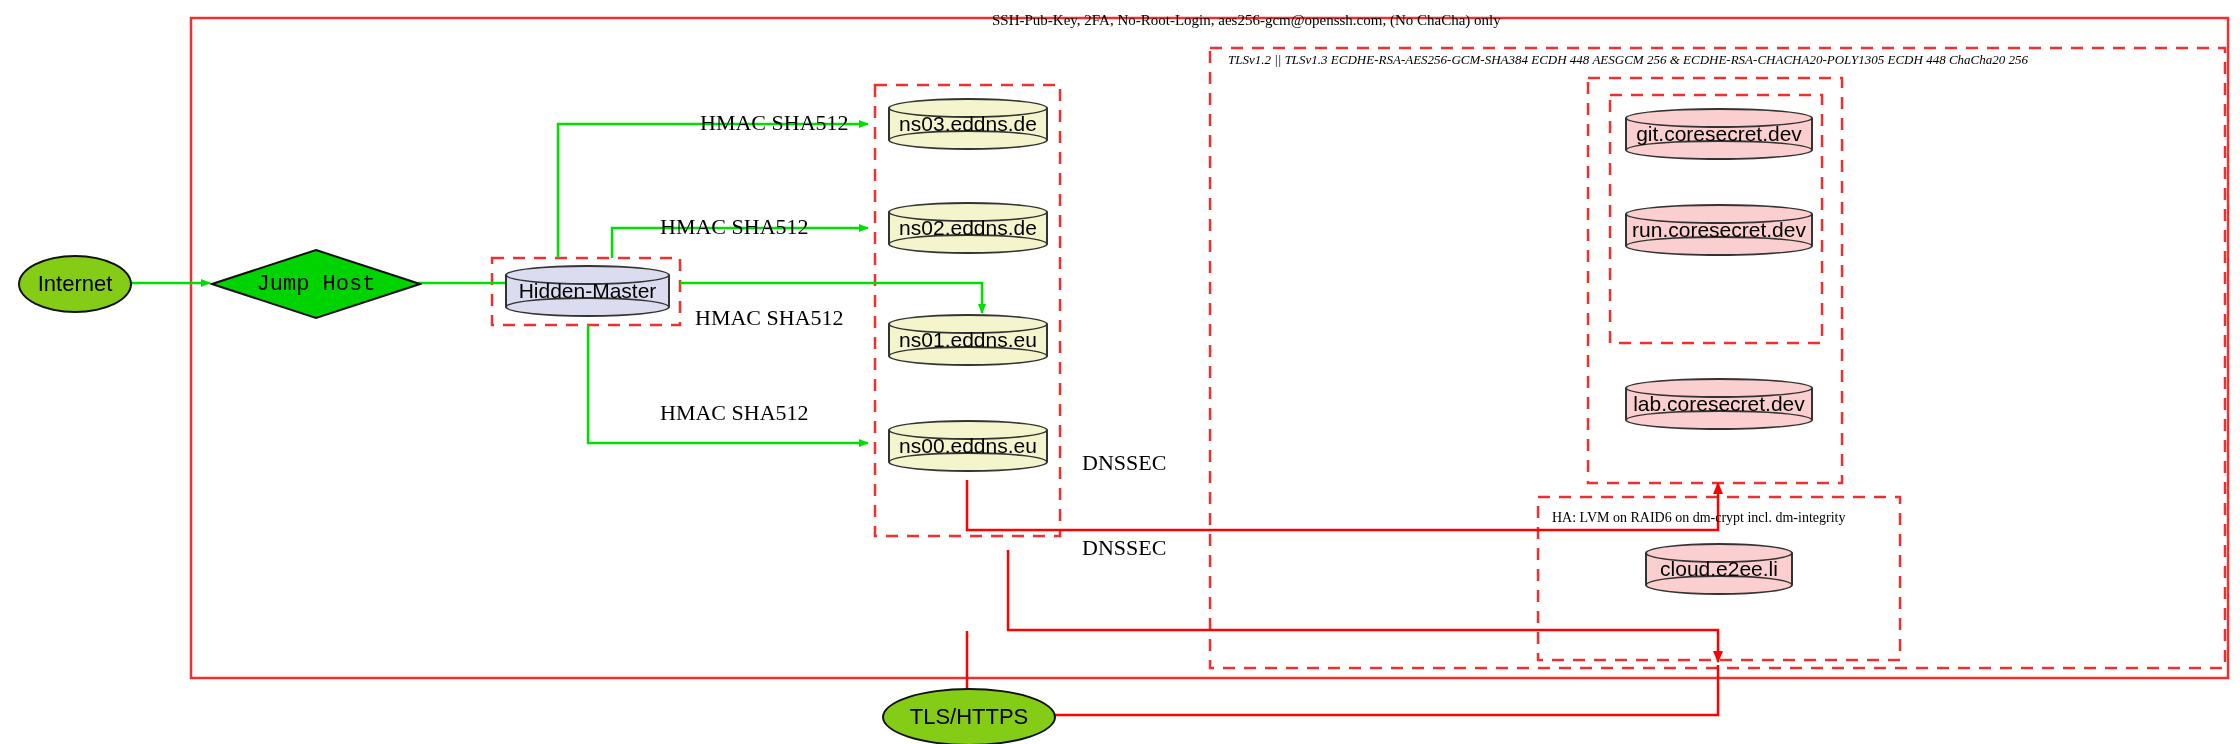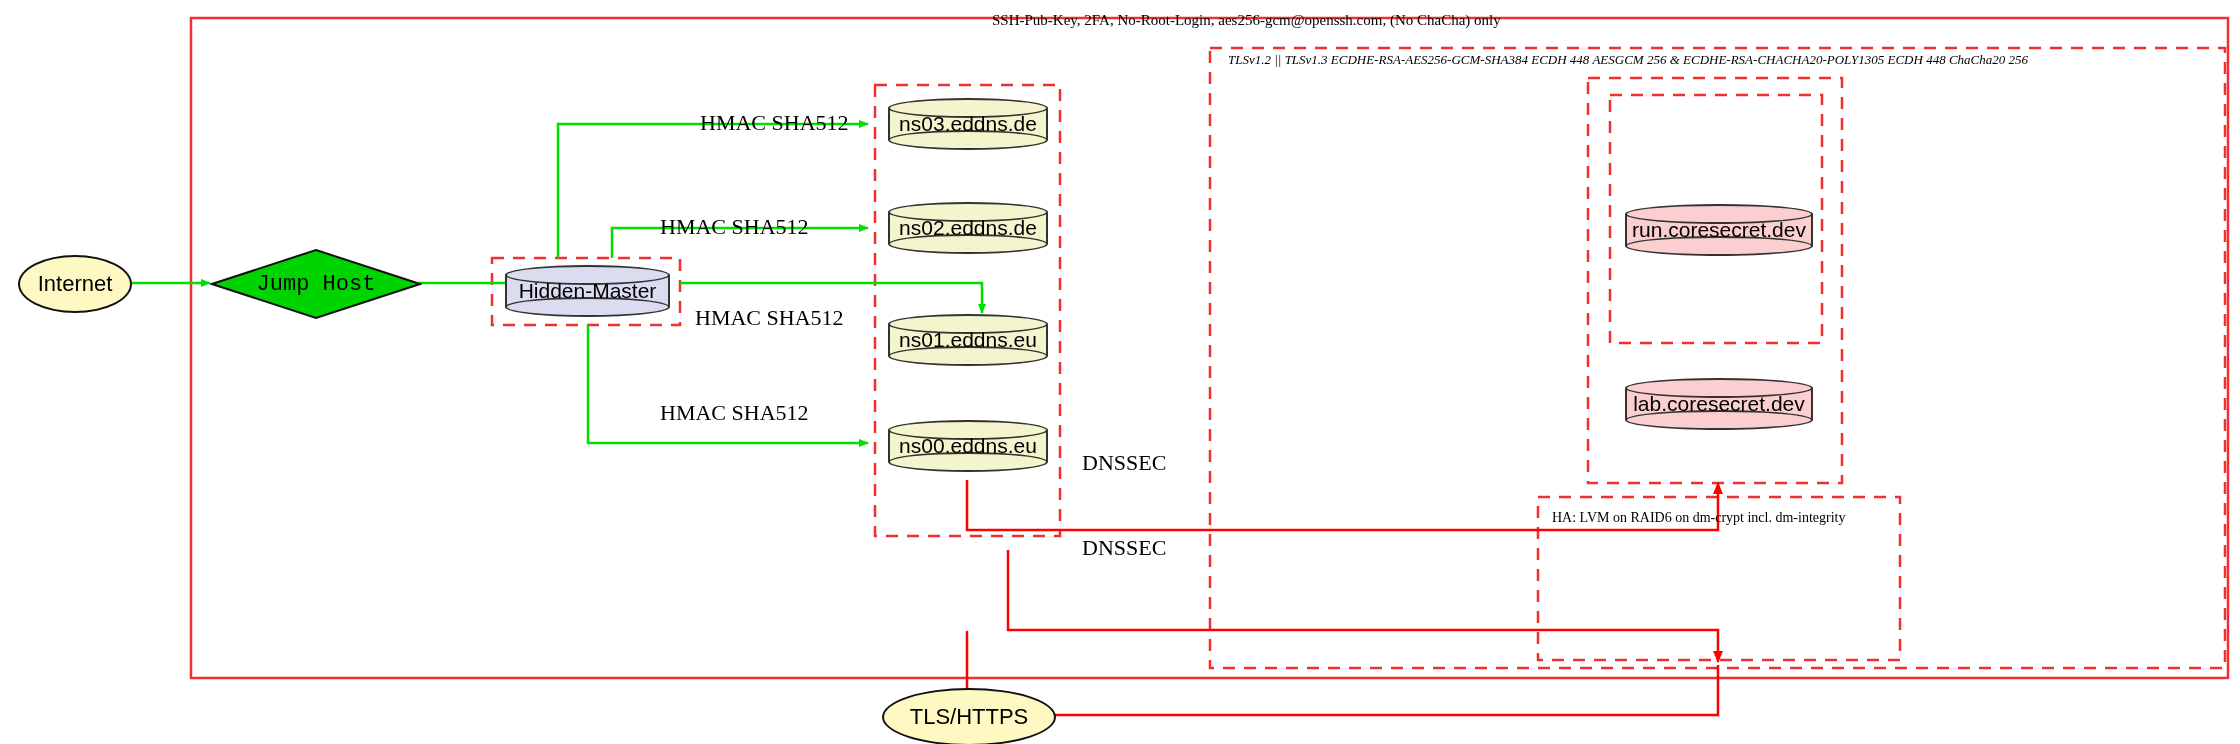--- a/index.html
+++ b/index.html
@@ -5,21 +5,21 @@
   html,body{margin:0;padding:0;background:#ffffff;}
   #stage{position:relative;width:2240px;height:744px;background:#ffffff;
          font-family:"Liberation Sans", sans-serif;overflow:hidden;}
   #wires{position:absolute;left:0;top:0;width:2240px;height:744px;}
   .lbl{position:absolute;font-family:"Liberation Serif", serif;color:#000;white-space:nowrap;}
   .cluster-label{font-size:15px;}
   .edge-label{font-family:Liberation Serif, serif;font-size:22px;color:#000;
               position:absolute;white-space:nowrap;}
   .node{position:absolute;font-family:"Liberation Sans", sans-serif;
         color:#000;display:flex;align-items:center;justify-content:center;}
-  .ellipse{border:2px solid #111;border-radius:50%;background:#fef9c3;font-size:22px;}
+  .ellipse{border:2px solid #111;border-radius:50%;background:#84cc16;font-size:22px;}
   .diamond-wrap{position:absolute;}
   .cyl{position:absolute;text-align:center;}
   .cyl .body{position:absolute;left:0;right:0;top:10px;bottom:10px;
              border-left:2px solid #333;border-right:2px solid #333;}
   .cyl .top{position:absolute;left:0;right:0;top:0;height:20px;
             border:2px solid #333;border-radius:50%;box-sizing:border-box;}
   .cyl .bot{position:absolute;left:0;right:0;bottom:0;height:20px;
             border:2px solid #333;border-radius:50%;box-sizing:border-box;}
   .cyl .txt{position:absolute;left:0;right:0;top:0;bottom:0;
             display:flex;align-items:center;justify-content:center;
@@ -130,33 +130,45 @@
     <div class="txt">ns01.eddns.eu</div>
   </div>
 
   <div class="cyl" style="left:888px;top:420px;width:160px;height:52px;">
     <div class="body" style="background:#f5f5cd;"></div>
     <div class="bot" style="background:#f5f5cd;"></div>
     <div class="top" style="background:#f5f5cd;"></div>
     <div class="txt">ns00.eddns.eu</div>
   </div>
 
+  <div class="cyl" style="left:1625px;top:108px;width:188px;height:52px;">
+    <div class="body" style="background:#fbcfcf;"></div>
+    <div class="bot" style="background:#fbcfcf;"></div>
+    <div class="top" style="background:#fbcfcf;"></div>
+    <div class="txt">git.coresecret.dev</div>
+  </div>
 
   <div class="cyl" style="left:1625px;top:204px;width:188px;height:52px;">
     <div class="body" style="background:#fbcfcf;"></div>
     <div class="bot" style="background:#fbcfcf;"></div>
     <div class="top" style="background:#fbcfcf;"></div>
     <div class="txt">run.coresecret.dev</div>
   </div>
 
   <div class="cyl" style="left:1625px;top:378px;width:188px;height:52px;text-decoration:underline;">
     <div class="body" style="background:#fbcfcf;"></div>
     <div class="bot" style="background:#fbcfcf;"></div>
     <div class="top" style="background:#fbcfcf;"></div>
     <div class="txt">lab.coresecret.dev</div>
   </div>
 
+  <div class="cyl" style="left:1645px;top:543px;width:148px;height:52px;">
+    <div class="body" style="background:#fbcfcf;"></div>
+    <div class="bot" style="background:#fbcfcf;"></div>
+    <div class="top" style="background:#fbcfcf;"></div>
+    <div class="txt">cloud.e2ee.li</div>
+  </div>
 
   <div class="node ellipse" style="left:882px;top:688px;width:170px;height:54px;">
     <span>TLS/HTTPS</span>
   </div>
 
 </div>
 
 </body></html>

